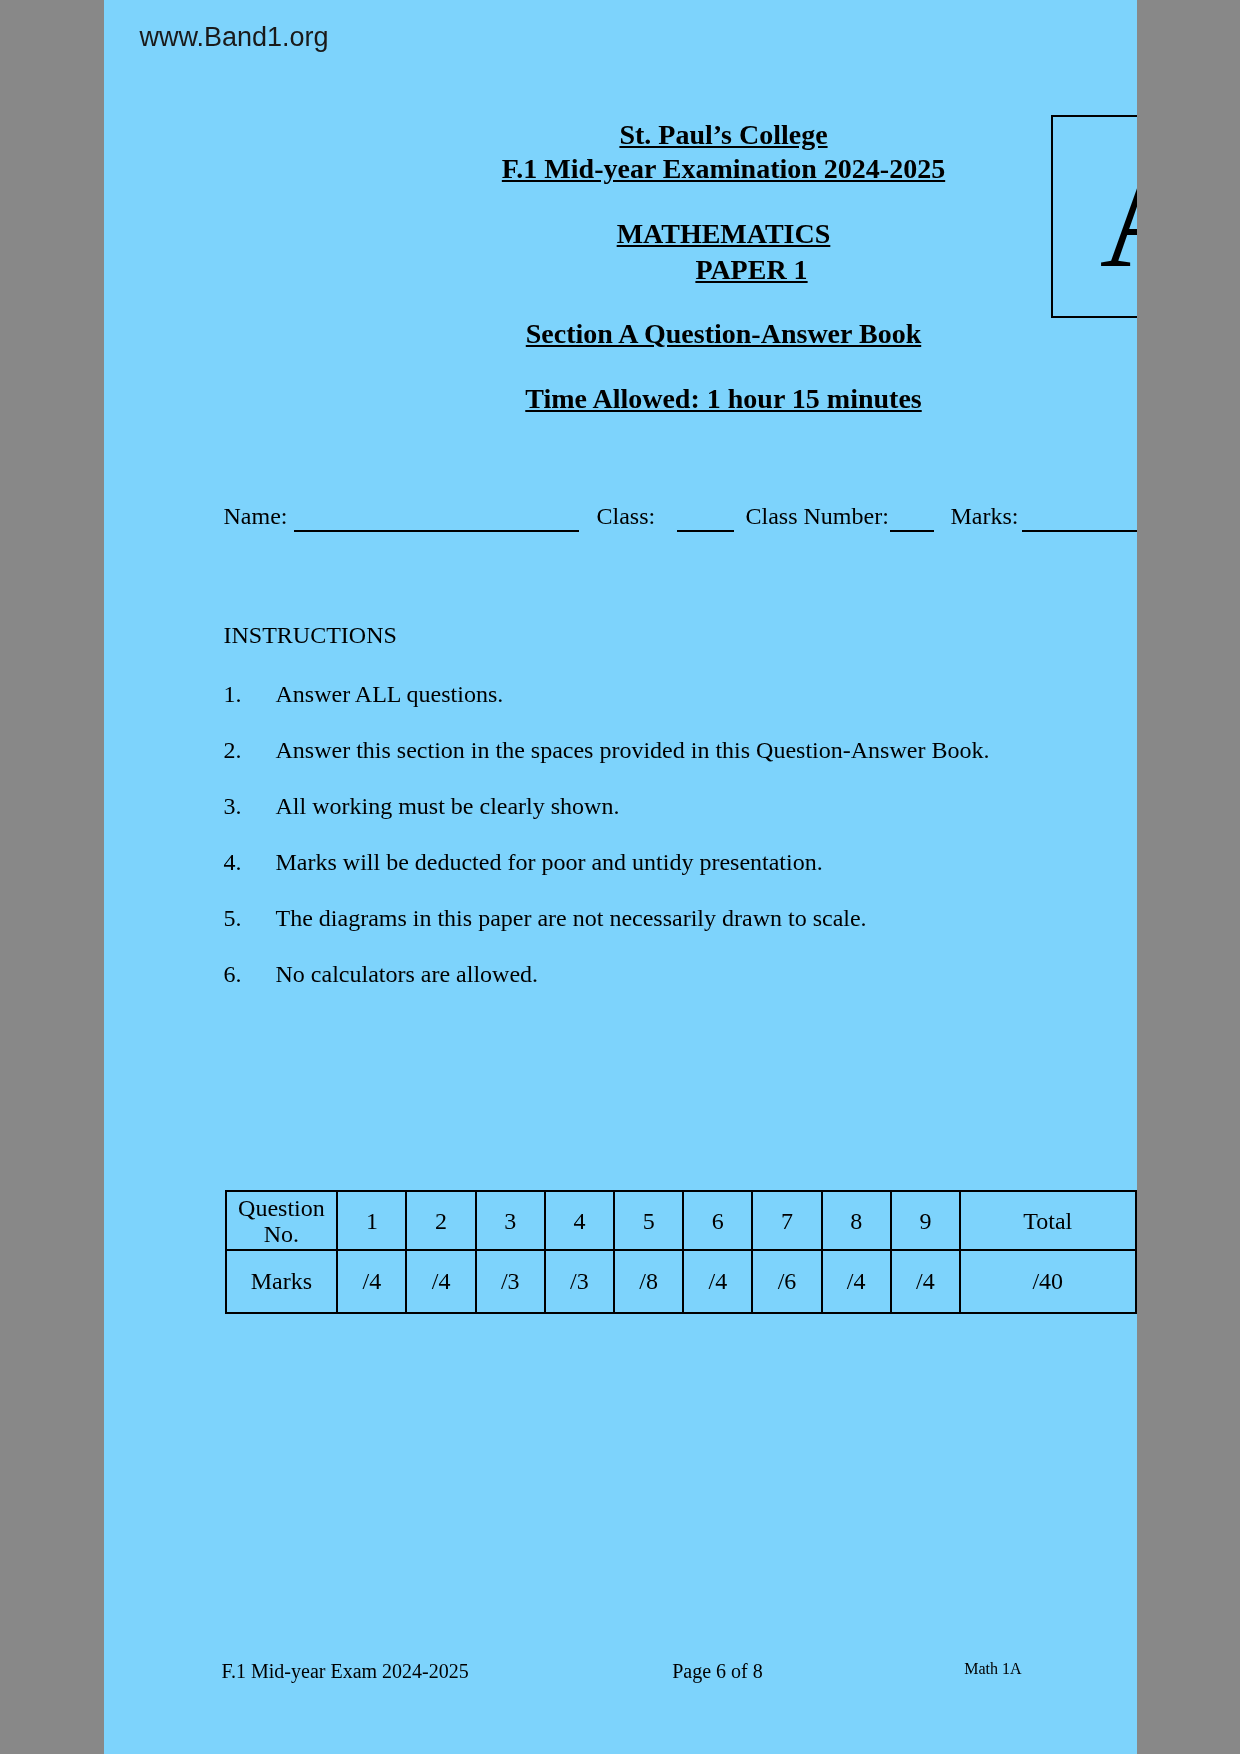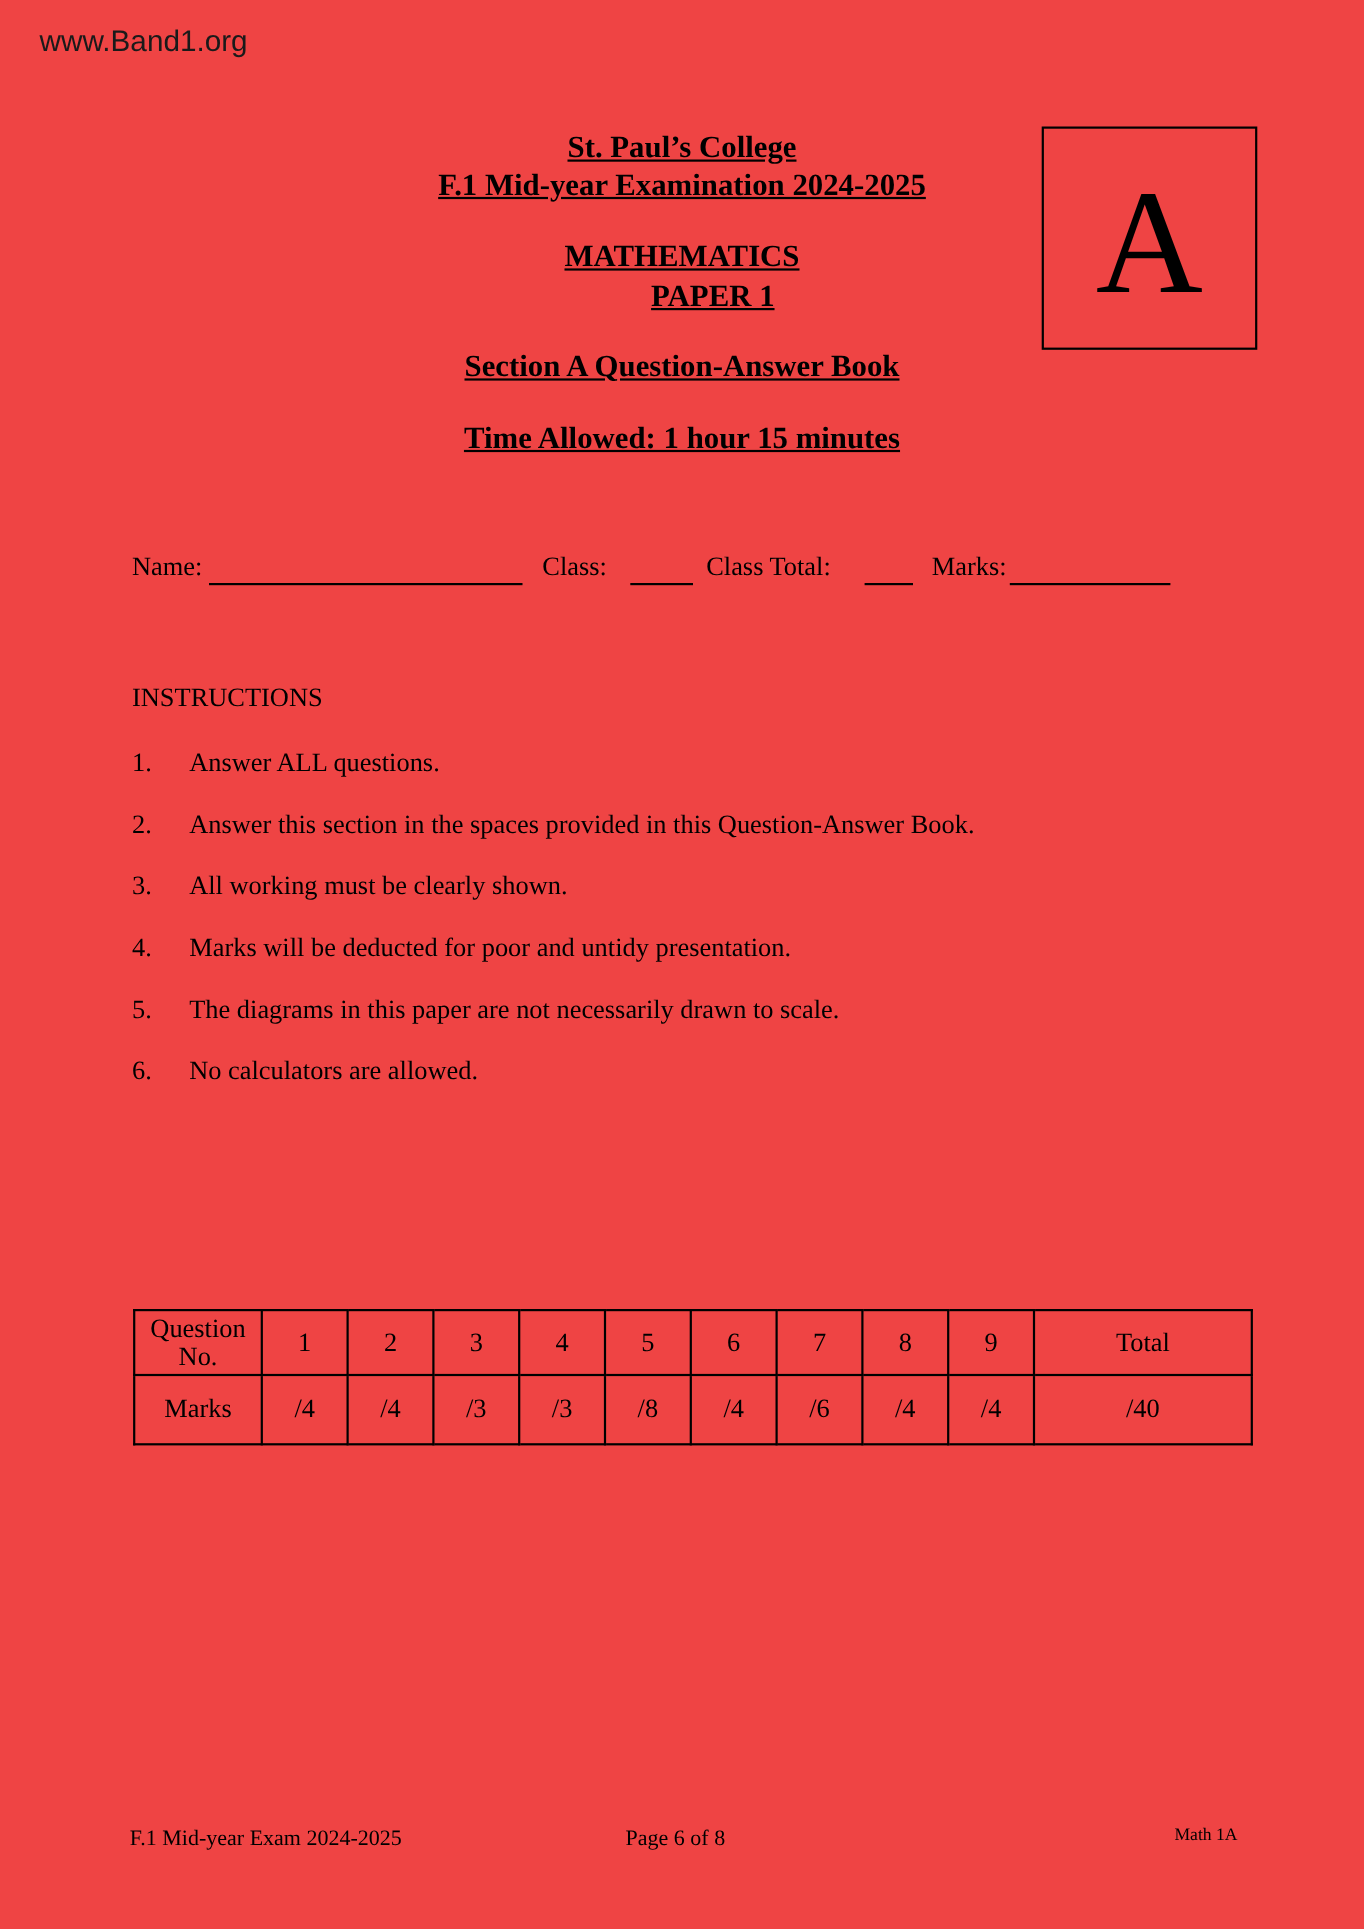--- a/index.html
+++ b/index.html
@@ -1,20 +1,20 @@
 <!DOCTYPE html>
 <html><head>
 <meta charset="utf-8">
 <style>
   html,body{margin:0;padding:0;background:#888;}
   .page{
     position:relative;
-    width:1240px;height:1754px;
+    width:1033px;height:1754px;
     margin:0 auto;
-    background:#ef4444;
+    background:#7dd3fc;
     color:#000;
     font-family:"Liberation Serif", serif;
     overflow:hidden;
   }
   
   .watermark{
     position:absolute;left:36px;top:22px;
     font-family:"Liberation Sans", sans-serif;
     font-size:27px;color:#1a1a1a;
   }
@@ -97,21 +97,21 @@
 
   <div class="version-box">
     <span class="version-letter">A</span>
   </div>
 
   <div class="student-line">
     <span class="lbl lbl-name">Name:</span>
     <span class="blank blank-name"></span>
     <span class="lbl lbl-class">Class:</span>
     <span class="blank blank-class"></span>
-    <span class="lbl lbl-classnum">Class Total:</span>
+    <span class="lbl lbl-classnum">Class Number:</span>
     <span class="blank blank-classnum"></span>
     <span class="lbl lbl-marks">Marks:</span>
     <span class="blank blank-marks"></span>
   </div>
 
   <div class="instructions-heading">INSTRUCTIONS</div>
 
   <div class="instructions-list">
     <div class="instr-item">
       <span class="instr-num">1.</span>

